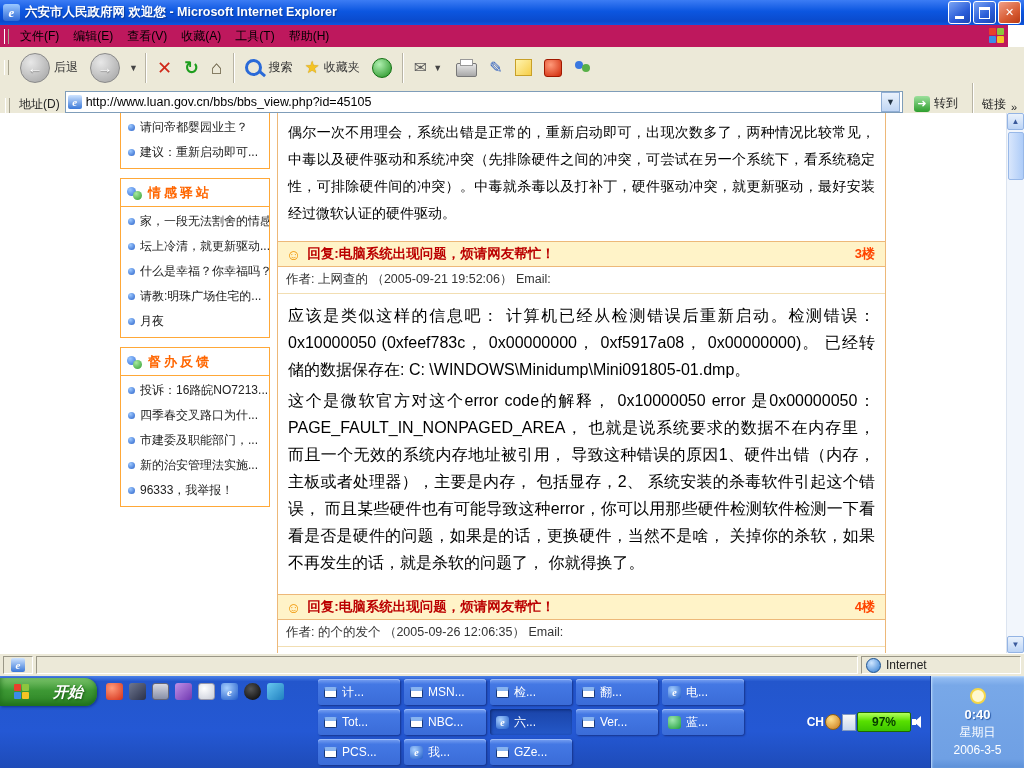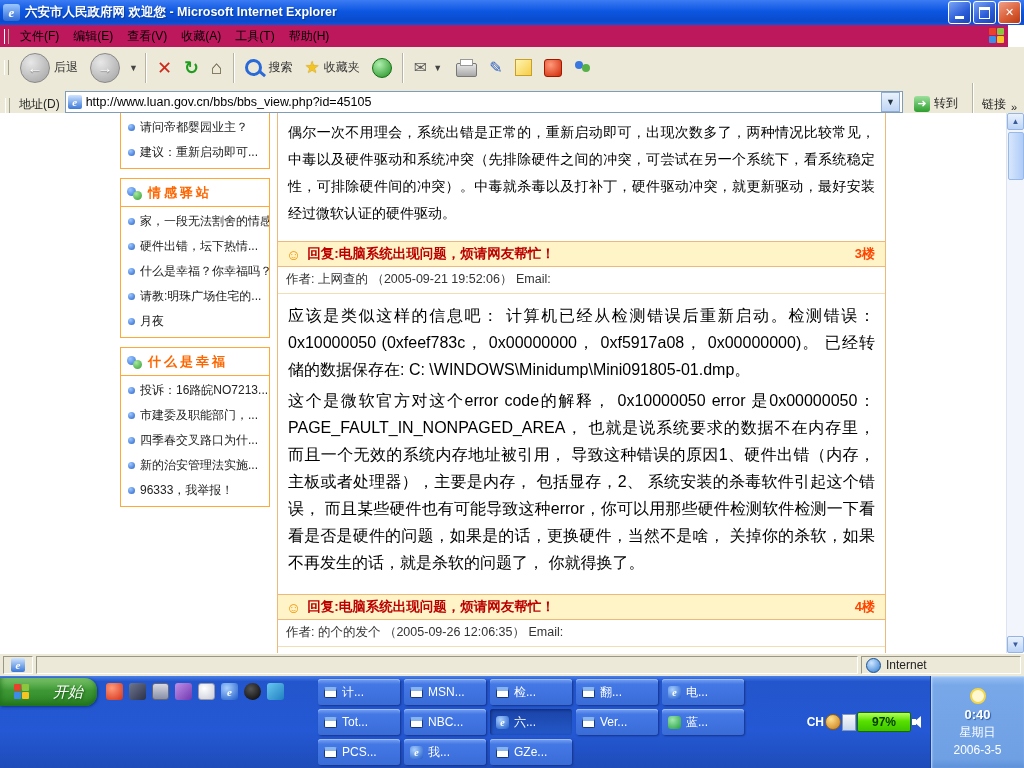--- a/index.html
+++ b/index.html
@@ -117,21 +117,21 @@
   .st-icon-cell{width:20px;justify-content:center}
   .st-main{flex:1}
   .st-right{width:150px;font-size:12px;color:#222}
   .sglobe{width:13px;height:13px;border-radius:50%;background:radial-gradient(circle at 35% 30%,#CFE6FF,#2E7AD0);border:1px solid #1A5090}
 
   
   .taskbar{position:absolute;top:676px;left:0;width:1024px;height:92px;
     background:linear-gradient(180deg,#4A80E8 0%,#2356CC 6%,#2458D4 60%,#1E4BB8 100%)}
   .start-btn{position:absolute;left:0;top:2px;width:97px;height:28px;border-radius:0 12px 12px 0;
     background:linear-gradient(180deg,#7CC46C 0%,#3D9834 45%,#2E8526 100%);
-    display:flex;align-items:center;justify-content:center;gap:23px;color:#fff;font-size:15px;font-weight:normal;
+    display:flex;align-items:center;justify-content:center;gap:23px;color:#fff;font-size:15px;font-weight:bold;
     font-style:italic;text-shadow:1px 1px 2px #1A5A14;box-shadow:inset 0 -3px 6px #1E6E1A,1px 1px 3px #12328A}
   .ql-row{position:absolute;left:106px;top:7px;display:flex;gap:6px;align-items:center}
   .ql{width:17px;height:17px;border-radius:3px;display:flex;align-items:center;justify-content:center;
     color:#fff;font:bold italic 11px "Liberation Serif",serif}
   .q1{background:radial-gradient(circle at 35% 30%,#FF9A7A,#D43018)}
   .q2{background:linear-gradient(135deg,#707890,#2A3048)}
   .q3{background:linear-gradient(#D8D8E0,#8890A8);border:1px solid #667;box-sizing:border-box}
   .q4{background:linear-gradient(135deg,#C090E8,#7038B0)}
   .q5{background:radial-gradient(circle at 35% 30%,#FFF,#C8CCD8);border:1px solid #99A;box-sizing:border-box}
   .q6{background:radial-gradient(circle at 35% 30%,#A8D0FF,#1E5AC8)}
@@ -292,21 +292,21 @@
               <i class="b2"></i>
             </span>
           <span>情感驿站</span>
         </div>
         <div class="sb-item">
           <span class="blt"></span>
           <span>家，一段无法割舍的情感</span>
         </div>
         <div class="sb-item">
           <span class="blt"></span>
-          <span>硬件出错，坛下热情...</span>
+          <span>坛上冷清，就更新驱动...</span>
         </div>
         <div class="sb-item">
           <span class="blt"></span>
           <span>什么是幸福？你幸福吗？</span>
         </div>
         <div class="sb-item">
           <span class="blt"></span>
           <span>请教:明珠广场住宅的...</span>
         </div>
         <div class="sb-item">
@@ -314,33 +314,33 @@
           <span>月夜</span>
         </div>
       </div>
 
       <div class="sb-box">
         <div class="sb-head">
           <span class="balls">
               <i class="b1"></i>
               <i class="b2"></i>
             </span>
-          <span>什么是幸福</span>
+          <span>督办反馈</span>
         </div>
         <div class="sb-item">
           <span class="blt"></span>
           <span>投诉：16路皖NO7213...</span>
         </div>
         <div class="sb-item">
           <span class="blt"></span>
+          <span>四季春交叉路口为什...</span>
+        </div>
+        <div class="sb-item">
+          <span class="blt"></span>
           <span>市建委及职能部门，...</span>
-        </div>
-        <div class="sb-item">
-          <span class="blt"></span>
-          <span>四季春交叉路口为什...</span>
         </div>
         <div class="sb-item">
           <span class="blt"></span>
           <span>新的治安管理法实施...</span>
         </div>
         <div class="sb-item">
           <span class="blt"></span>
           <span>96333，我举报！</span>
         </div>
       </div>

